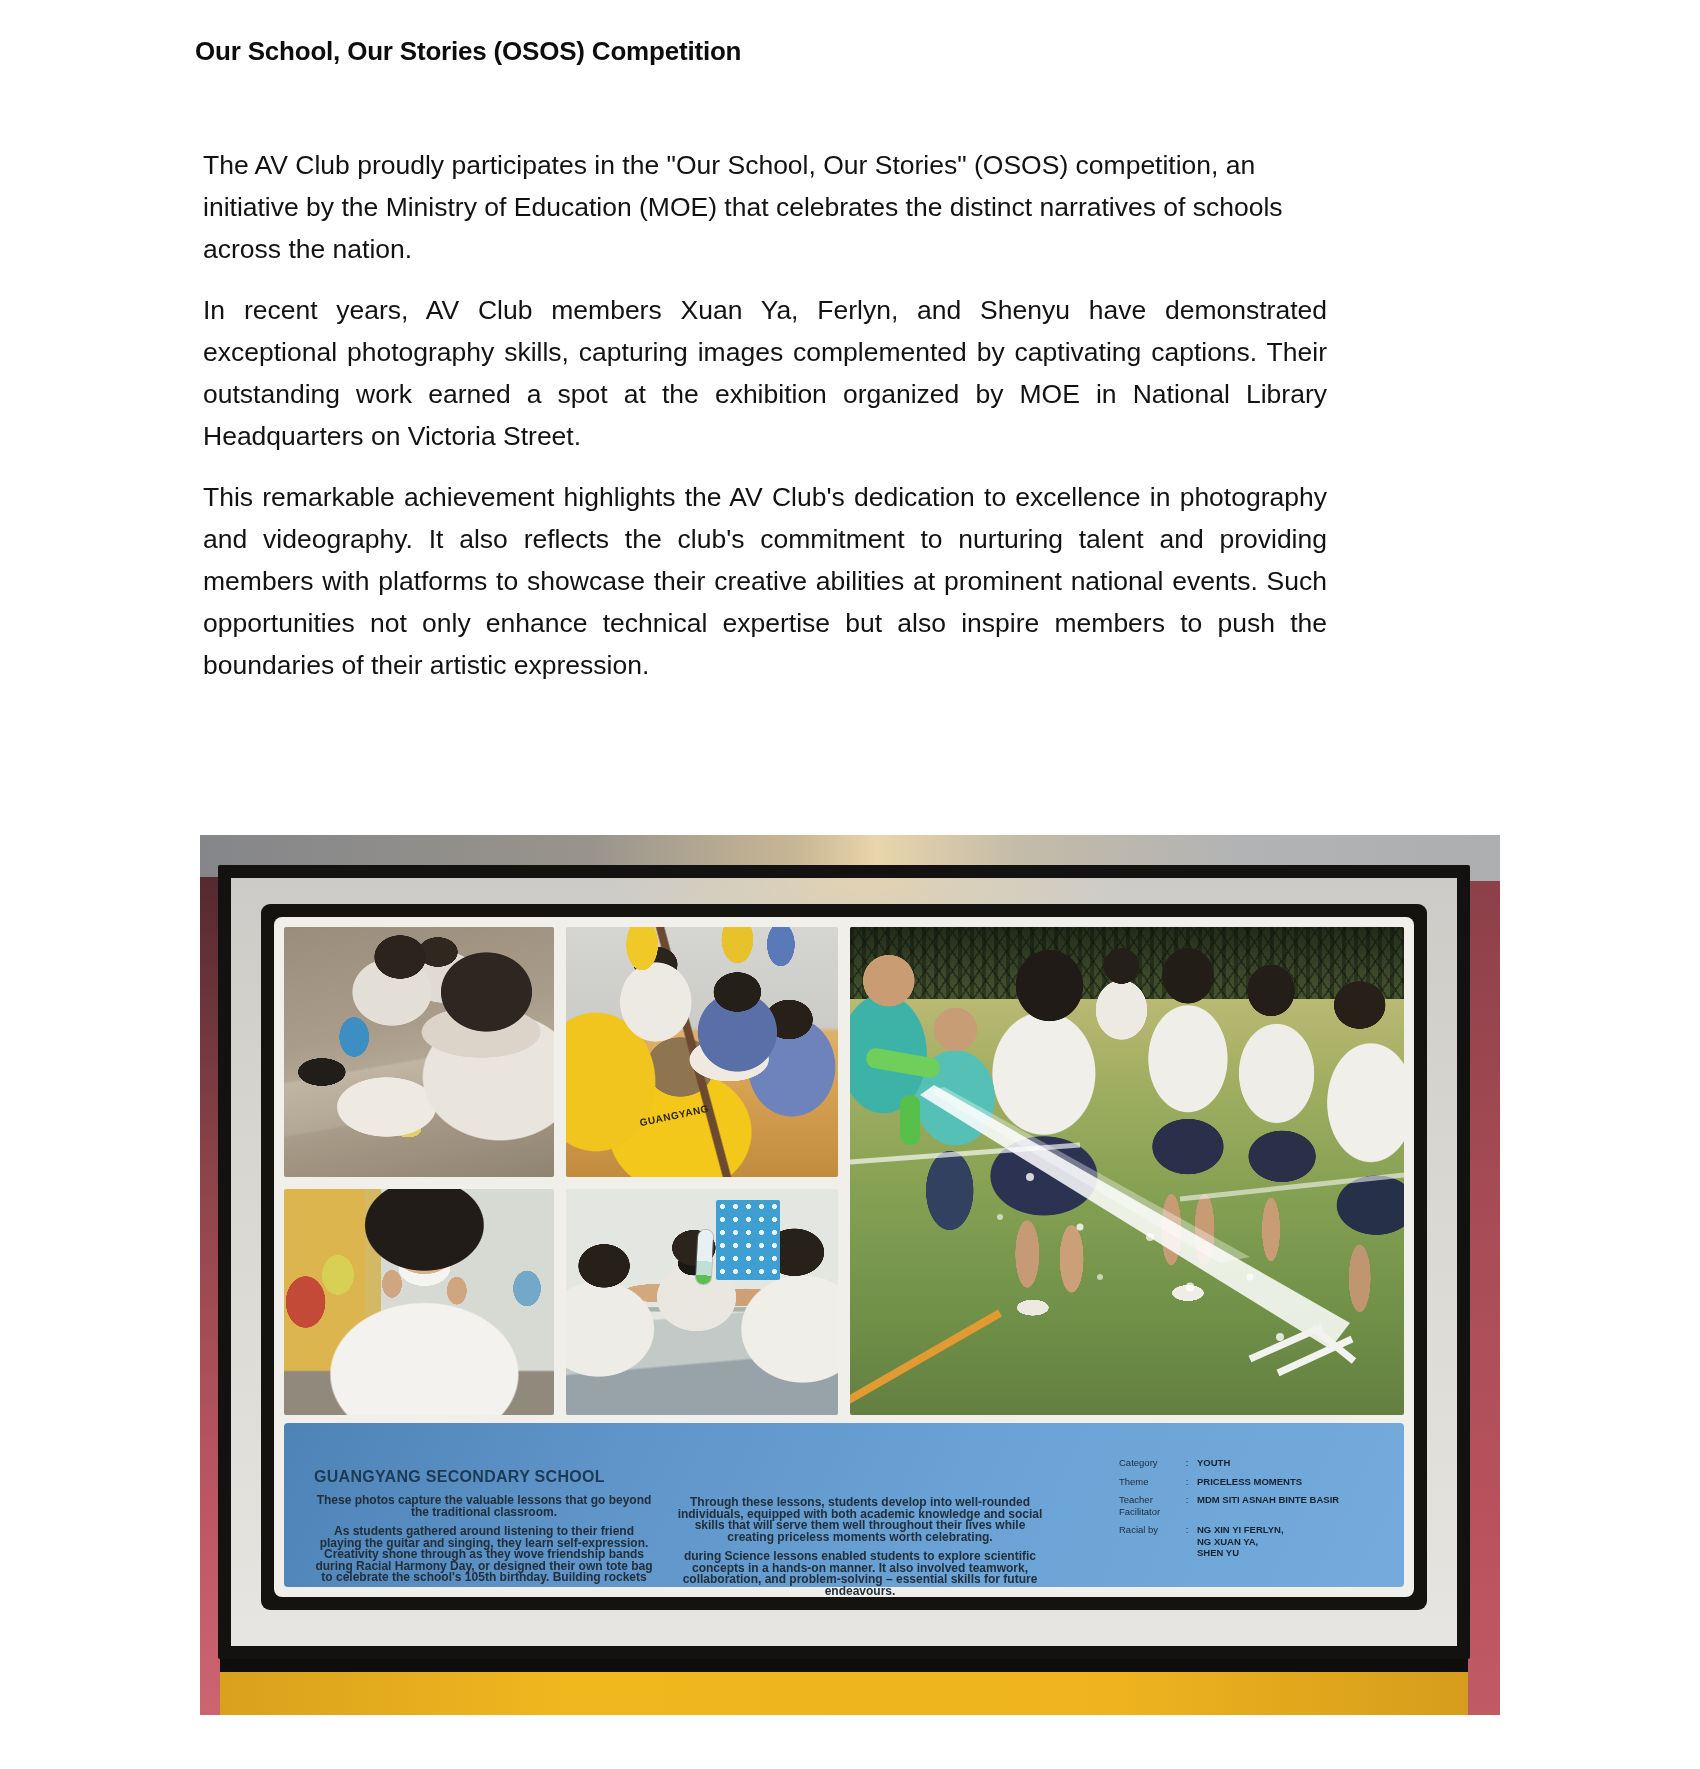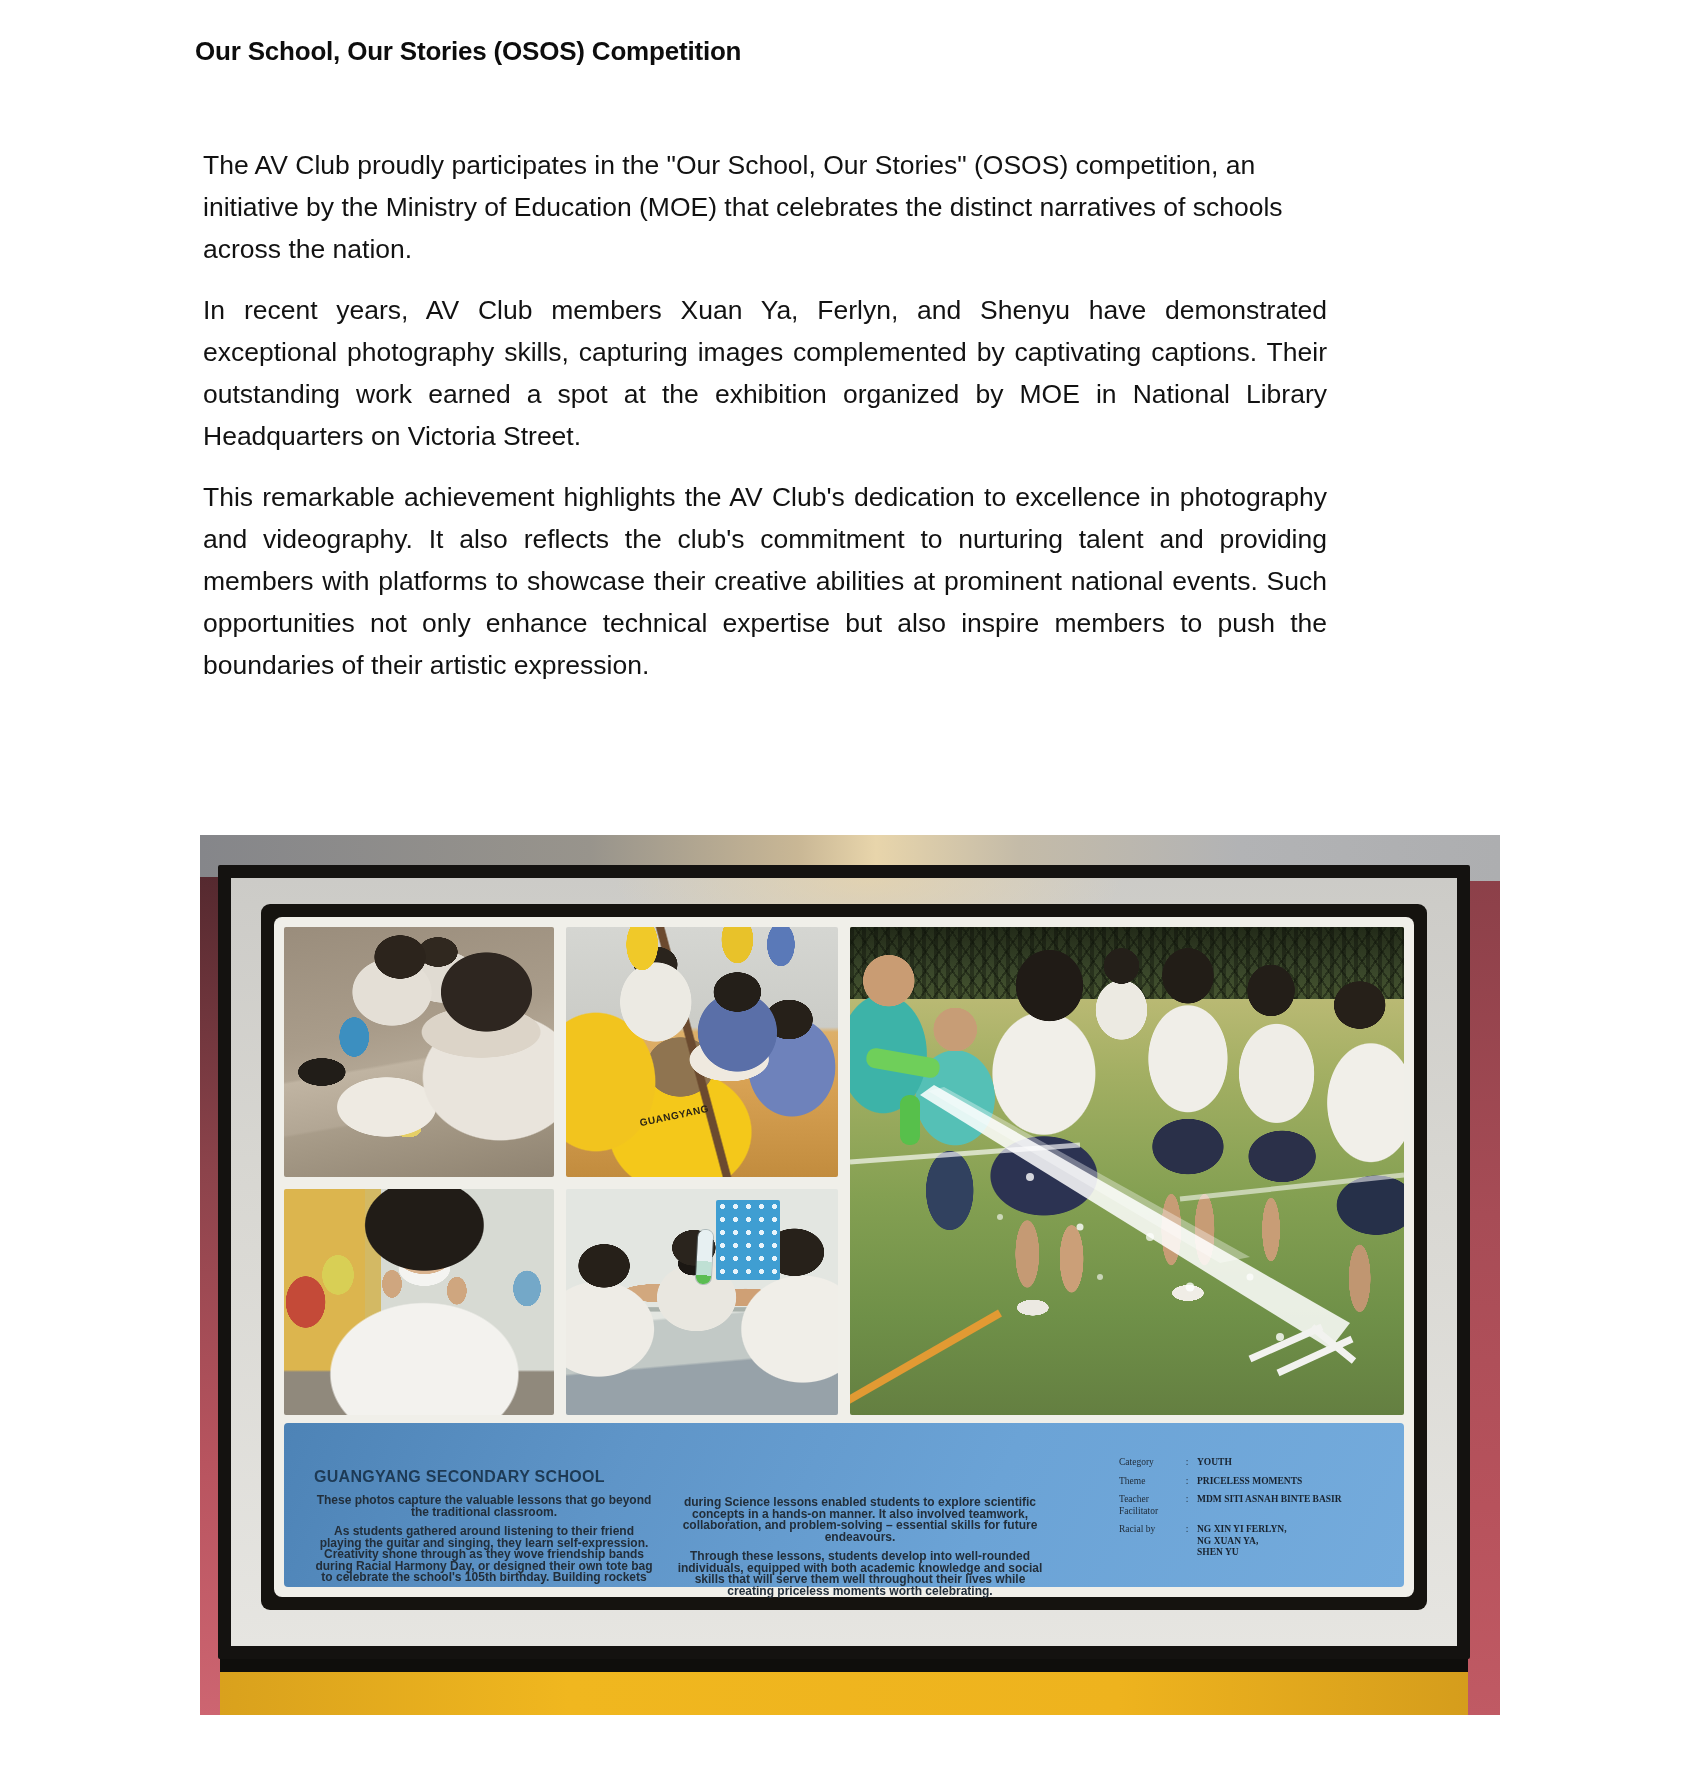--- a/index.html
+++ b/index.html
@@ -201,21 +201,21 @@
   .banner-school{
     position:absolute;left:30px;top:45px;margin:0;
     font-size:16px;font-weight:bold;color:#1d3a55;letter-spacing:.3px;white-space:nowrap;
   }
   .bcol{position:absolute;top:72px;font-size:12px;font-weight:bold;
     line-height:11.5px;color:#222e3a;text-align:center;}
   .bcol p{margin:0 0 8px 0;}
   .bcol-a{left:30px;width:340px;}
   .bcol-b{left:386px;width:380px;top:74px;}
   .bmeta{position:absolute;left:835px;top:34px;width:275px;font-size:9.5px;color:#1f2a36;}
-  .bmeta-row{display:flex;margin-bottom:7px;font-family:Liberation Serif, serif;}
+  .bmeta-row{display:flex;margin-bottom:7px;}
   .bmeta-label{width:58px;flex:none;white-space:pre-line;line-height:11.5px;}
   .bmeta-colon{width:20px;flex:none;text-align:center;line-height:11.5px;}
   .bmeta-value{font-weight:bold;white-space:pre-line;line-height:11.5px;color:#18222e;}
 </style>
 </head>
 <body>
 
 <h1 class="doc-heading">Our School, Our Stories (OSOS) Competition</h1>
 
 <p class="para p1">The AV Club proudly participates in the "Our School, Our Stories" (OSOS) competition, an initiative by the Ministry of Education (MOE) that celebrates the distinct narratives of schools across the nation.</p>
@@ -267,22 +267,22 @@
           </div>
 
           <div class="banner">
             <h3 class="banner-school">GUANGYANG SECONDARY SCHOOL</h3>
 
             <div class="bcol bcol-a">
               <p>These photos capture the valuable lessons that go beyond the traditional classroom.</p>
               <p>As students gathered around listening to their friend playing the guitar and singing, they learn self-expression. Creativity shone through as they wove friendship bands during Racial Harmony Day, or designed their own tote bag to celebrate the school's 105th birthday. Building rockets</p>
             </div>
             <div class="bcol bcol-b">
+              <p>Through these lessons, students develop into well-rounded individuals, equipped with both academic knowledge and social skills that will serve them well throughout their lives while creating priceless moments worth celebrating.</p>
               <p>during Science lessons enabled students to explore scientific concepts in a hands-on manner. It also involved teamwork, collaboration, and problem-solving – essential skills for future endeavours.</p>
-              <p>Through these lessons, students develop into well-rounded individuals, equipped with both academic knowledge and social skills that will serve them well throughout their lives while creating priceless moments worth celebrating.</p>
             </div>
 
             <div class="bmeta">
               <div class="bmeta-row">
                 <span class="bmeta-label">Category</span>
                 <span class="bmeta-colon">:</span>
                 <span class="bmeta-value">YOUTH</span>
               </div>
               <div class="bmeta-row">
                 <span class="bmeta-label">Theme</span>

